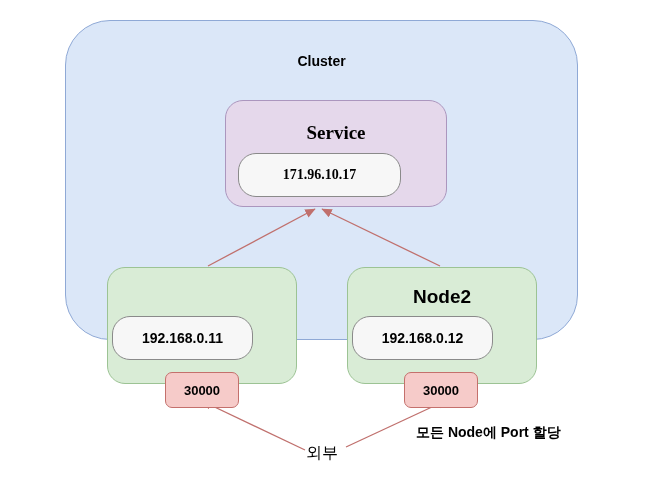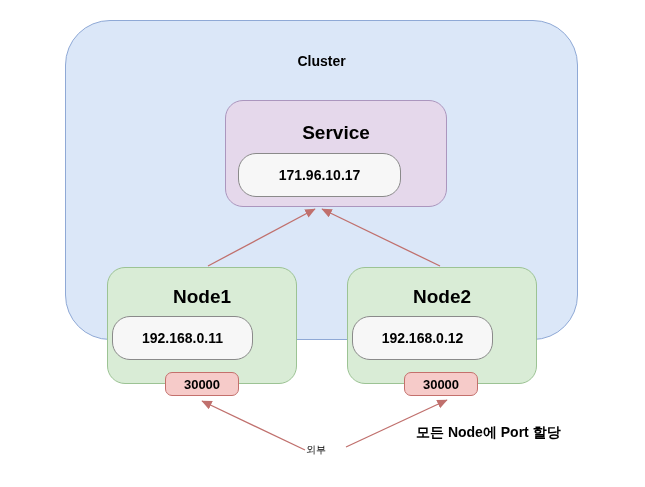--- a/index.html
+++ b/index.html
@@ -22,20 +22,21 @@
   .cluster-title {
     position: absolute; left: 0; top: 32px; width: 100%;
     text-align: center; font-weight: bold; font-size: 14px; color: #000;
   }
 
   .service {
     left: 225px; top: 100px; width: 222px; height: 107px;
     background: var(--service_fill);
     border: 1px solid var(--service_stroke);
     border-radius: 18px;
+    font-family: Liberation Serif, serif;
   }
   .node {
     background: var(--node_fill);
     border: 1px solid var(--node_stroke);
     border-radius: 18px;
     width: 190px; height: 117px; top: 267px;
   }
   .node1 { left: 107px; }
   .node2 { left: 347px; }
 
@@ -52,35 +53,35 @@
     border: 1px solid var(--ip_stroke);
     border-radius: 18px;
     display: flex; align-items: center; justify-content: center;
     font-weight: bold; font-size: 14px; color: #000;
   }
   .service .ip-box { left: 12px; top: 52px; width: 163px; height: 44px; }
   .node .ip-box { left: 4px; top: 48px; width: 141px; height: 44px; }
 
   .port-box {
     position: absolute; box-sizing: border-box;
-    width: 74px; height: 24px;
+    width: 74px; height: 36px;
     background: var(--port_fill);
     border: 1px solid var(--port_stroke);
     border-radius: 7px;
     display: flex; align-items: center; justify-content: center;
     font-weight: bold; font-size: 13px; color: #000;
     z-index: 4;
   }
   .port1 { left: 165px; top: 372px; }
   .port2 { left: 404px; top: 372px; }
 
   .label {
     position: absolute; color: #000; white-space: nowrap; z-index: 5;
   }
-  .label-external { left: 306px; top: 443px; font-size: 10px; }
+  .label-external { left: 306px; top: 443px; font-size: 16px; }
   .label-portnote { left: 394px; top: 424px; font-size: 14px; font-weight: bold; margin-left: 22px; }
 
   #arrows {
     position: absolute; left: 0; top: 0; width: 645px; height: 487px;
     z-index: 3; pointer-events: none;
   }
   #arrows line { stroke: var(--arrow); stroke-width: 1.3; }
   #arrows marker path { fill: var(--arrow); }
   .z2 { z-index: 2; }
 </style>
@@ -92,21 +93,20 @@
   <div class="box cluster">
     <div class="cluster-title">Cluster</div>
   </div>
 
   <div class="box service z2">
     <div class="shape-title">Service</div>
     <div class="ip-box">171.96.10.17</div>
   </div>
 
   <div class="box node node1 z2">
-    <div class="shape-title">Node1</div>
     <div class="ip-box">192.168.0.11</div>
   </div>
   <div class="box port-box port1">30000</div>
 
   <div class="box node node2 z2">
     <div class="shape-title">Node2</div>
     <div class="ip-box">192.168.0.12</div>
   </div>
   <div class="box port-box port2">30000</div>
 

